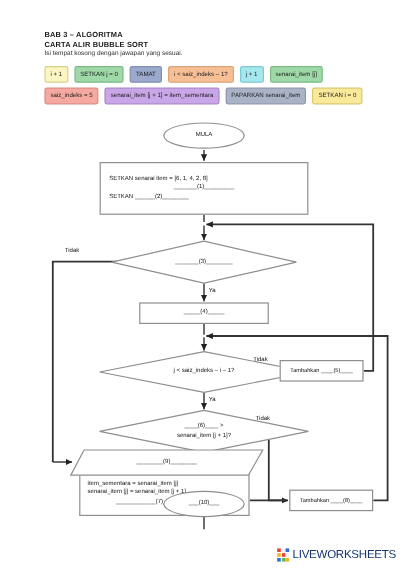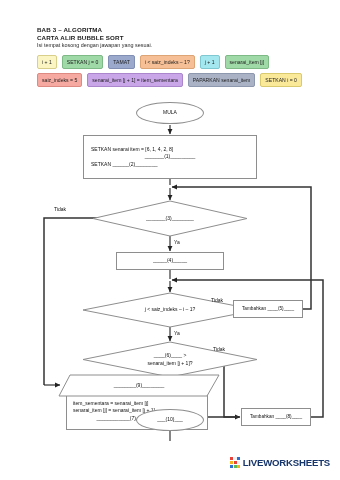--- a/index.html
+++ b/index.html
@@ -55,21 +55,21 @@
   .fnode .ln.left{align-self:flex-start;}
 
   .term{border:1px solid #8e8e8e;border-radius:50%;background:#fff;}
   .proc{border:1px solid #8e8e8e;background:#fff;}
   .lbl{position:absolute;font-size:5.0px;color:#111;line-height:1;white-space:nowrap;}
 
   
   .foot{position:absolute;right:10px;bottom:12px;display:flex;align-items:center;gap:2.5px;}
   .foot .mark{display:grid;grid-template-columns:3px 3px 3px;grid-template-rows:3px 3px 3px;gap:.7px;}
   .foot .mark i{display:block;width:100%;height:100%;}
-  .foot .wm{font-size:9.6px;font-weight:bold;letter-spacing:-.2px;color:#16356b;}
+  .foot .wm{font-size:9.6px;font-weight:normal;letter-spacing:-.2px;color:#16356b;}
 </style>
 </head>
 <body>
 
 <div id="sheet">
 
   <div class="hdr">
     <div class="l1">BAB 3 – ALGORITMA</div>
     <div class="l2">CARTA ALIR BUBBLE SORT</div>
     <div class="l3">Isi tempat kosong dengan jawapan yang sesuai.</div>

